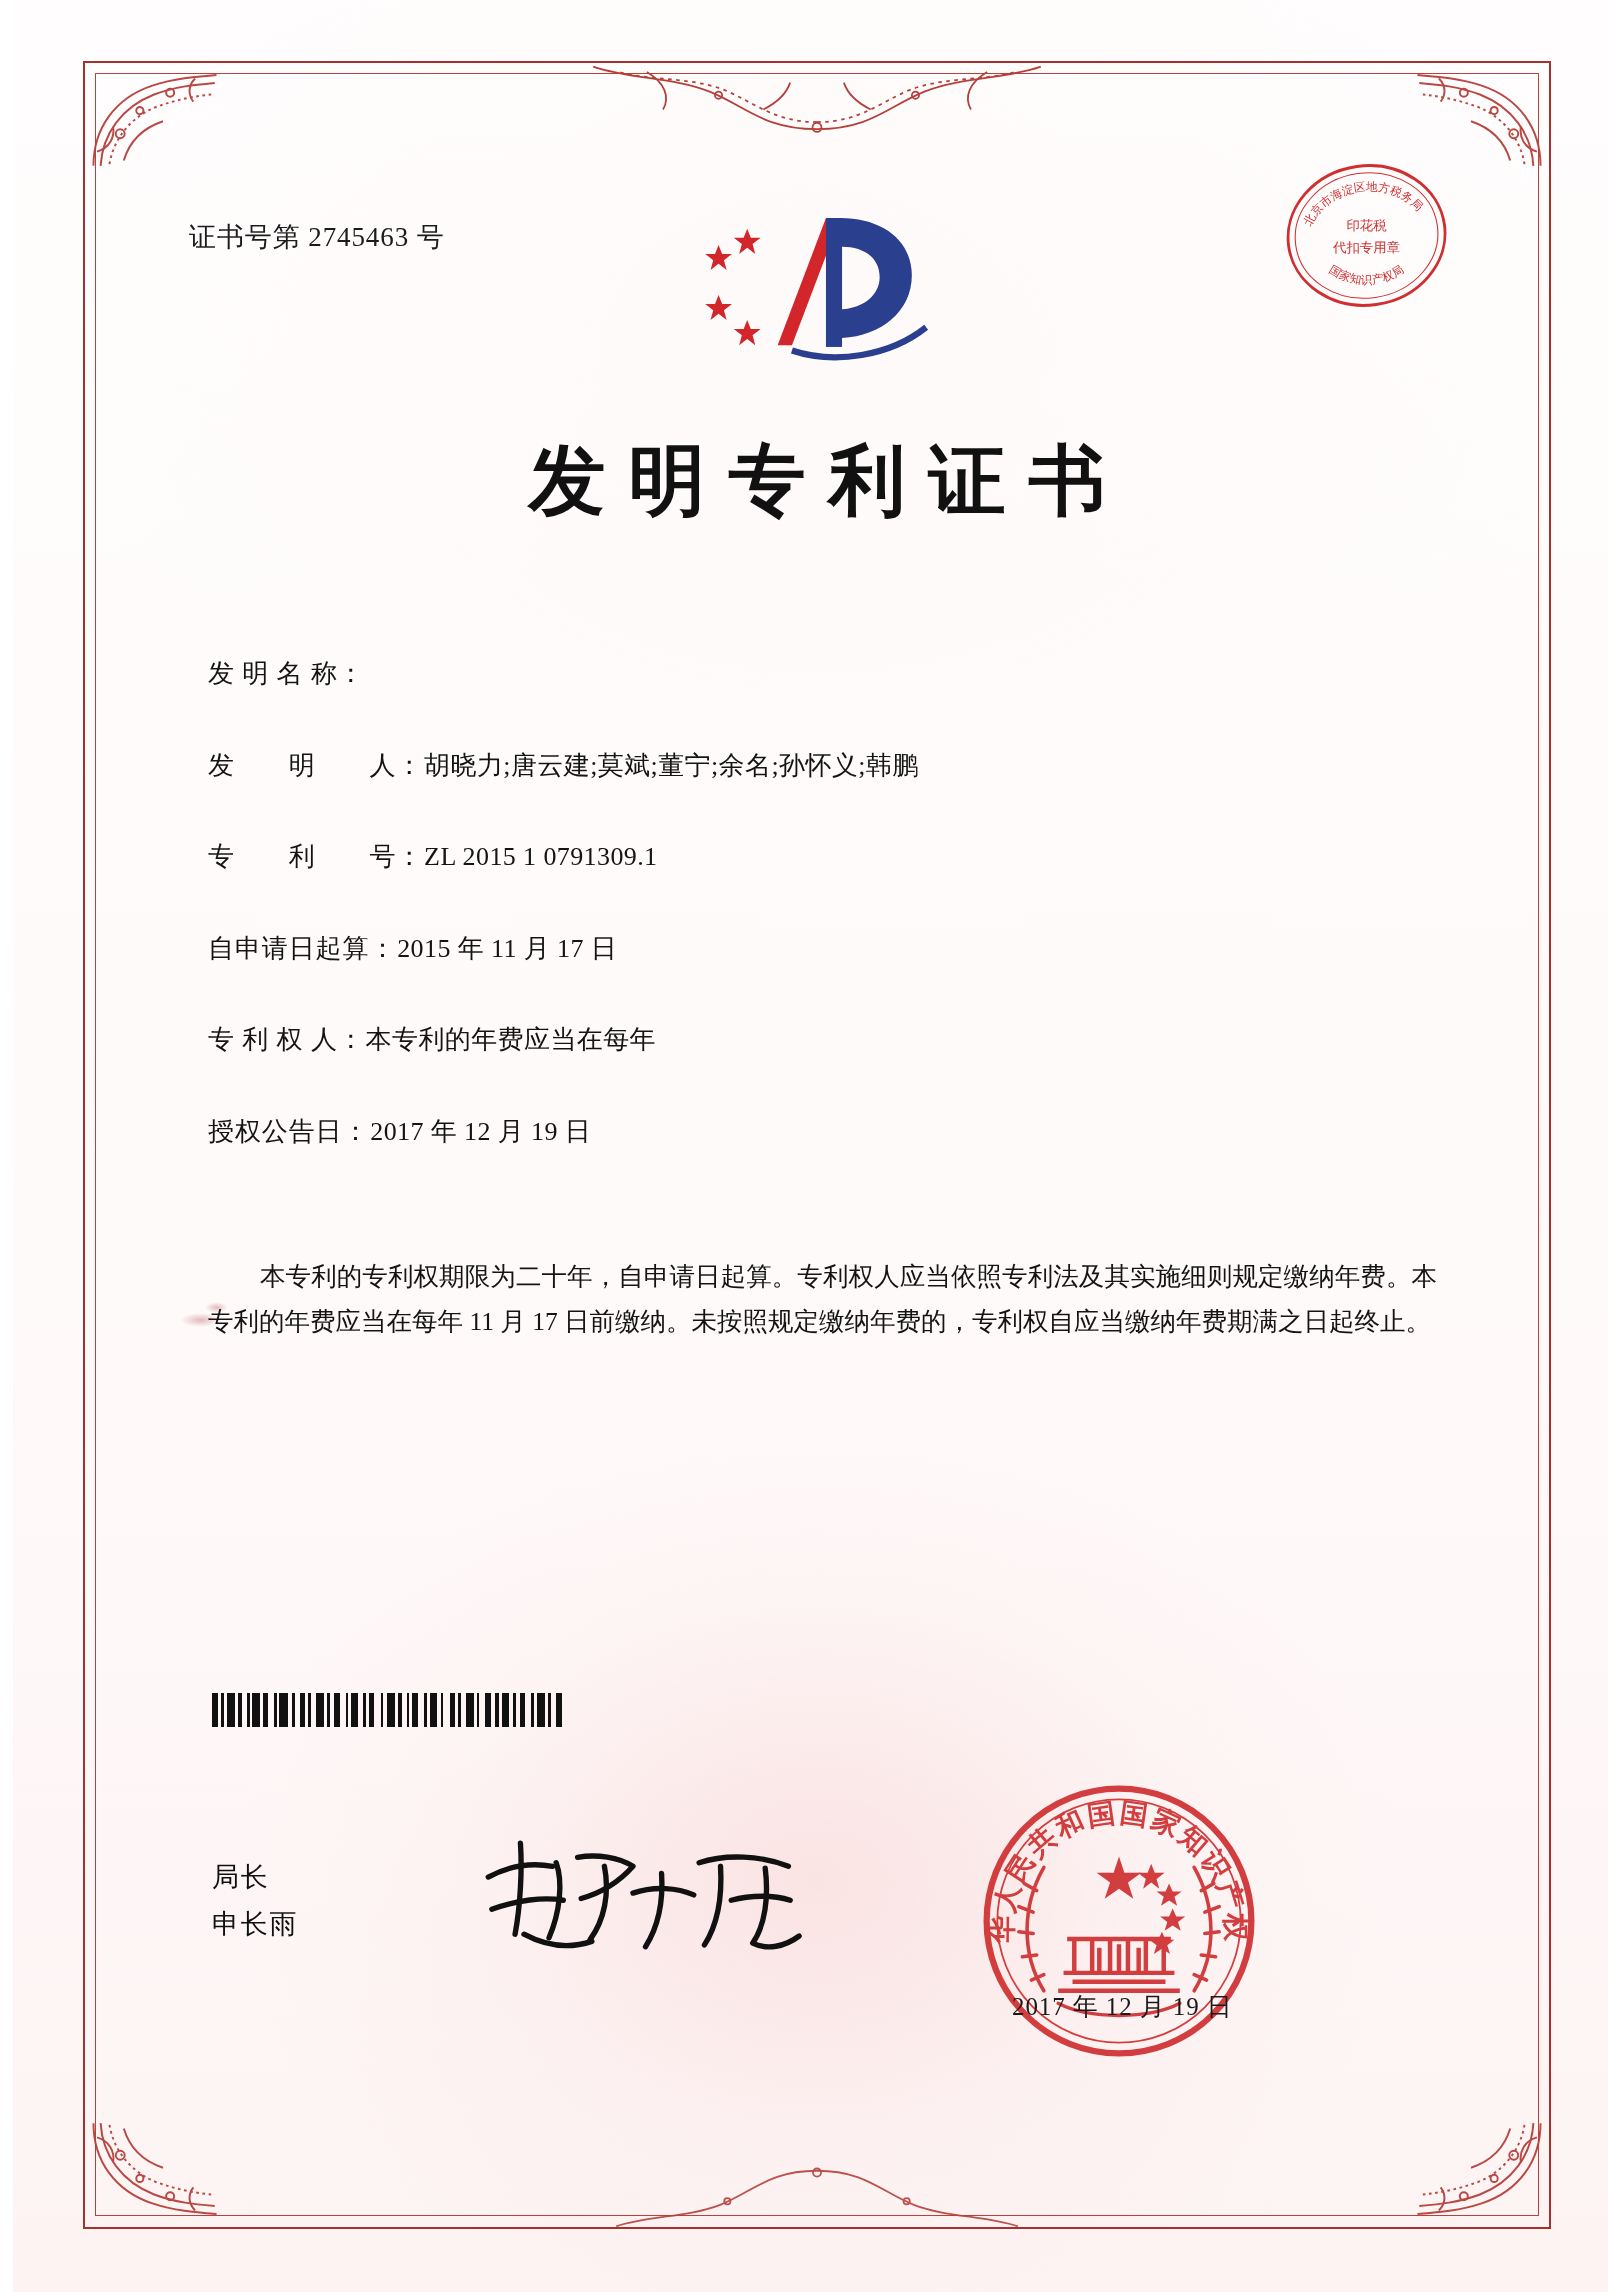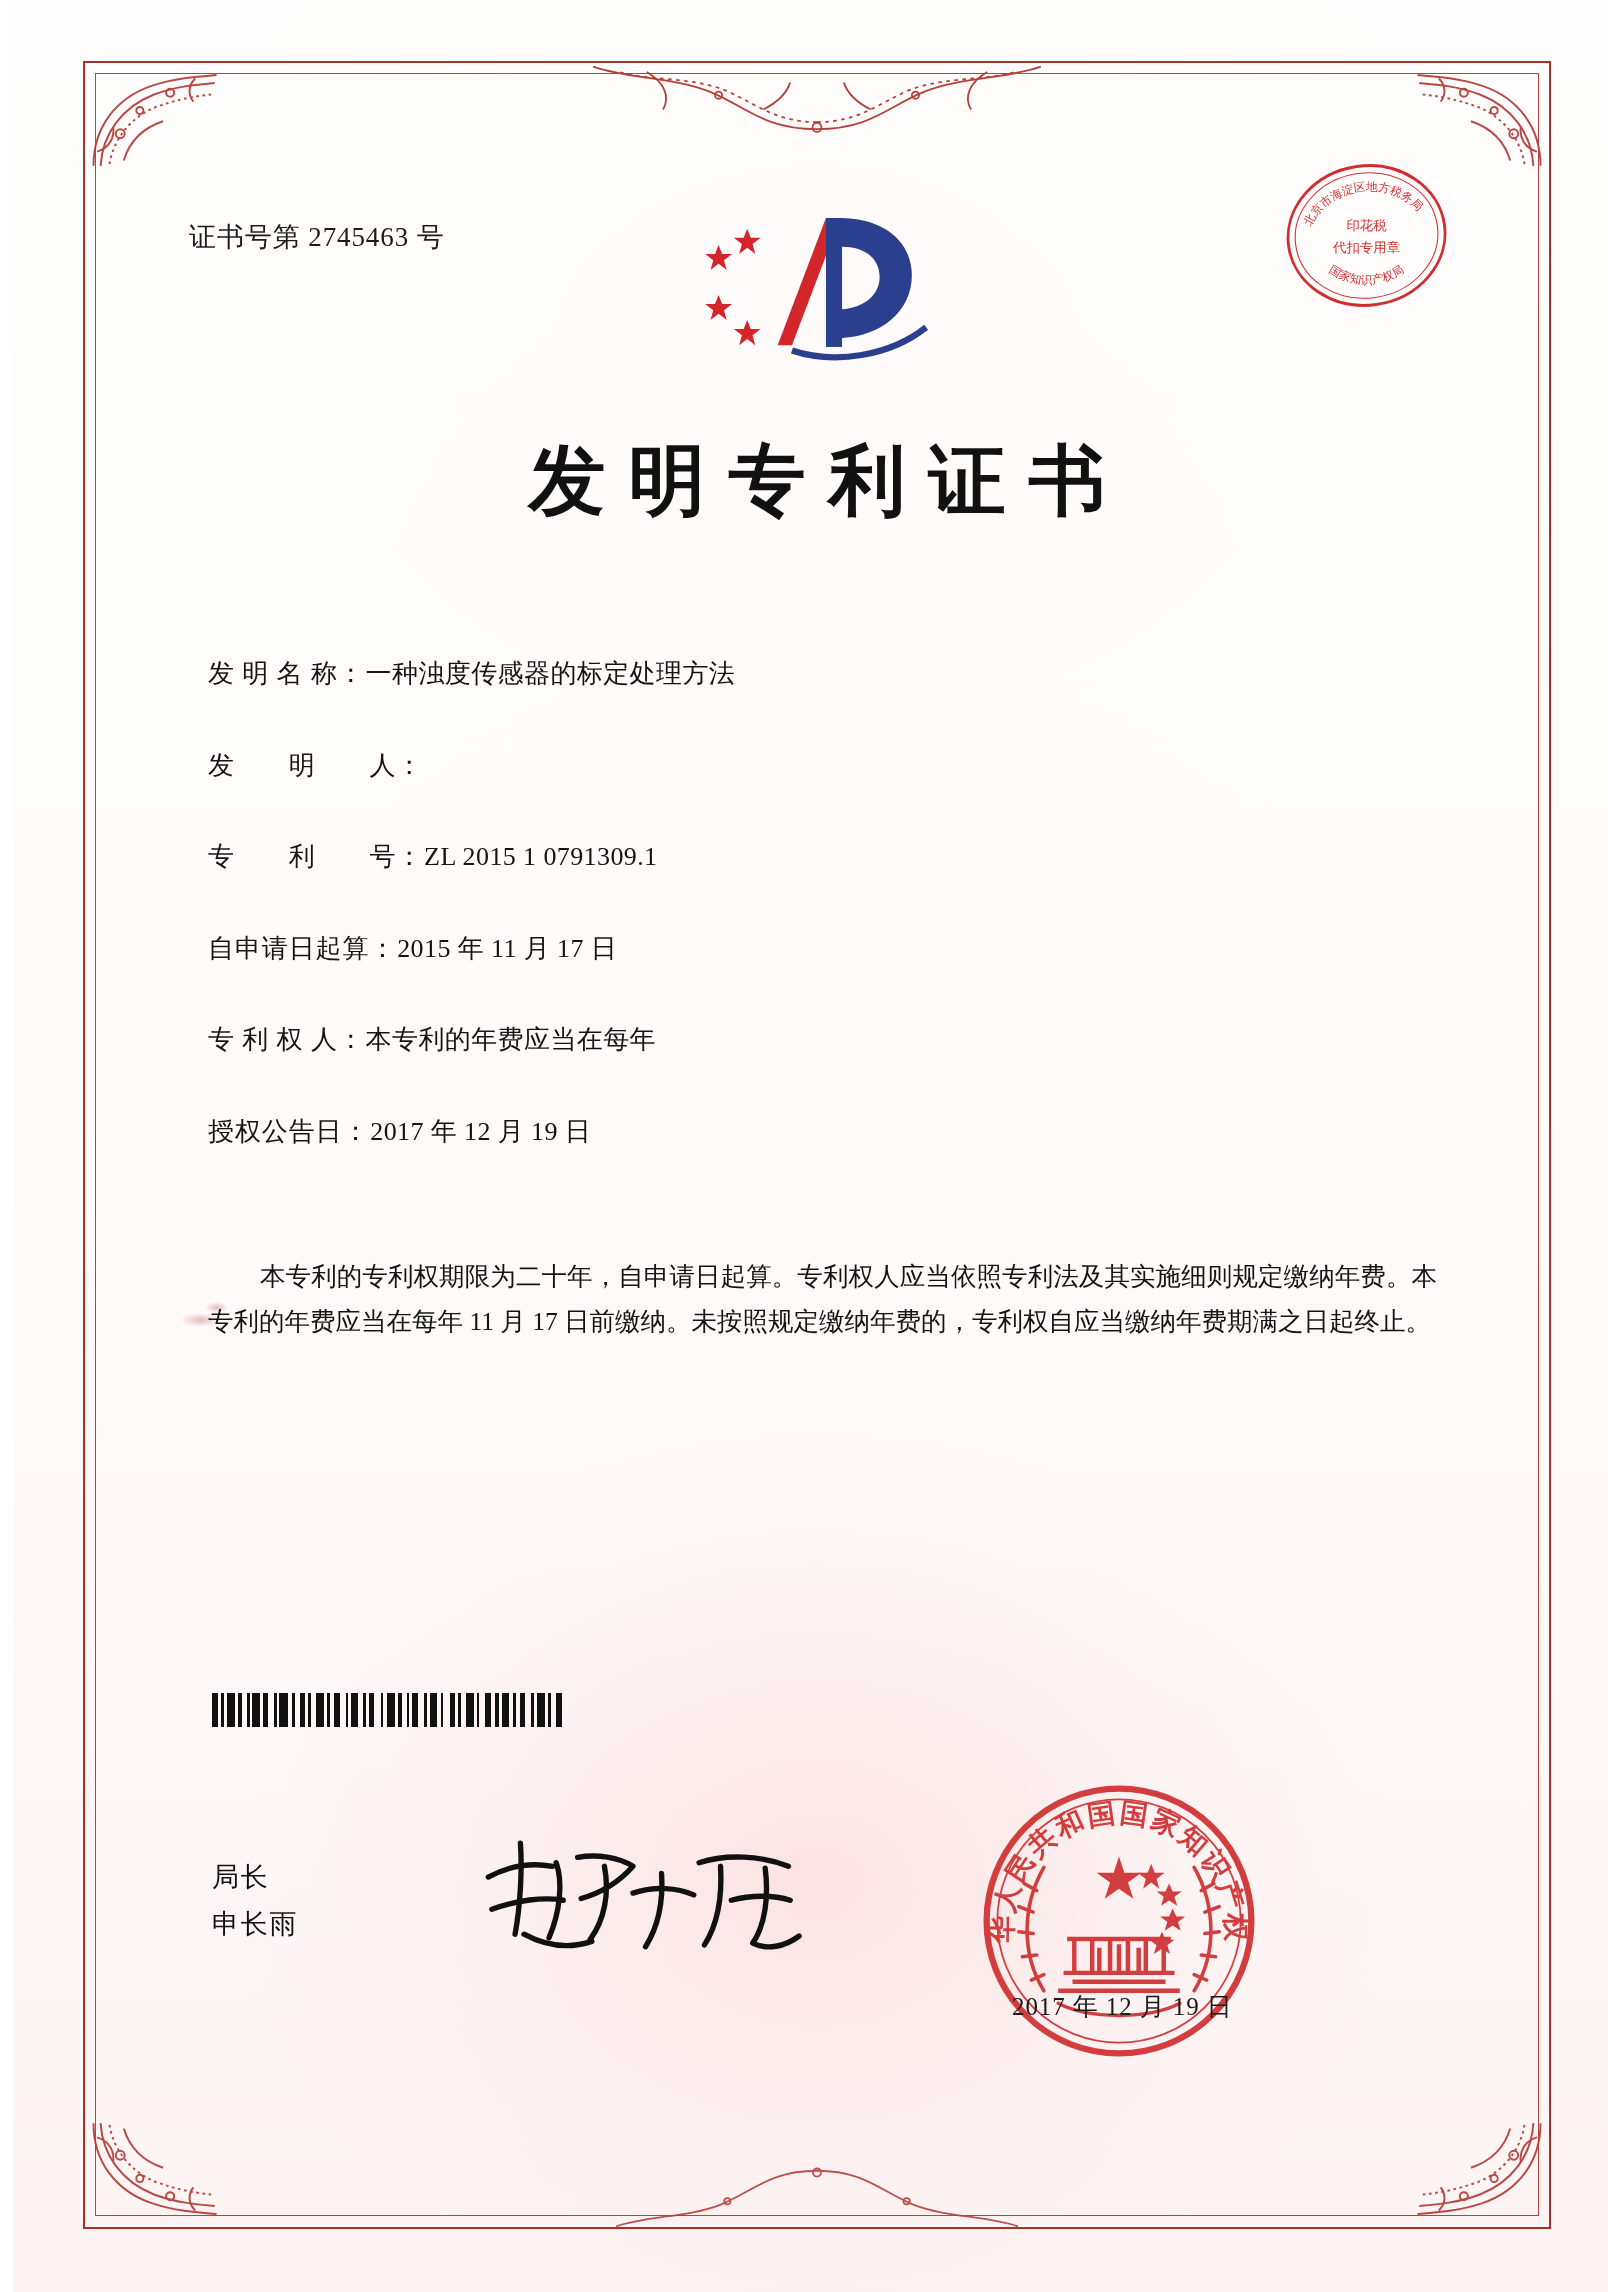--- a/index.html
+++ b/index.html
@@ -374,26 +374,26 @@
     </svg>
   </div>
 
   <div class="main-title">发明专利证书</div>
 
   <div class="fields">
 
     <div class="field-row">
       <span class="field-label sp4">发 明 名 称</span>
       <span class="field-sep">：</span>
-      <span class="field-value">一种浊度传感器的标定处理方法</span>
     </div>
 
     <div class="field-row">
       <span class="field-label sp4">发　　明　　人</span>
       <span class="field-sep">：</span>
+      <span class="field-value">胡晓力;唐云建;莫斌;董宁;余名;孙怀义;韩鹏</span>
     </div>
 
     <div class="field-row">
       <span class="field-label sp4">专　　利　　号</span>
       <span class="field-sep">：</span>
       <span class="field-value">ZL 2015 1 0791309.1</span>
     </div>
 
     <div class="field-row">
       <span class="field-label sp4">自申请日起算</span>

